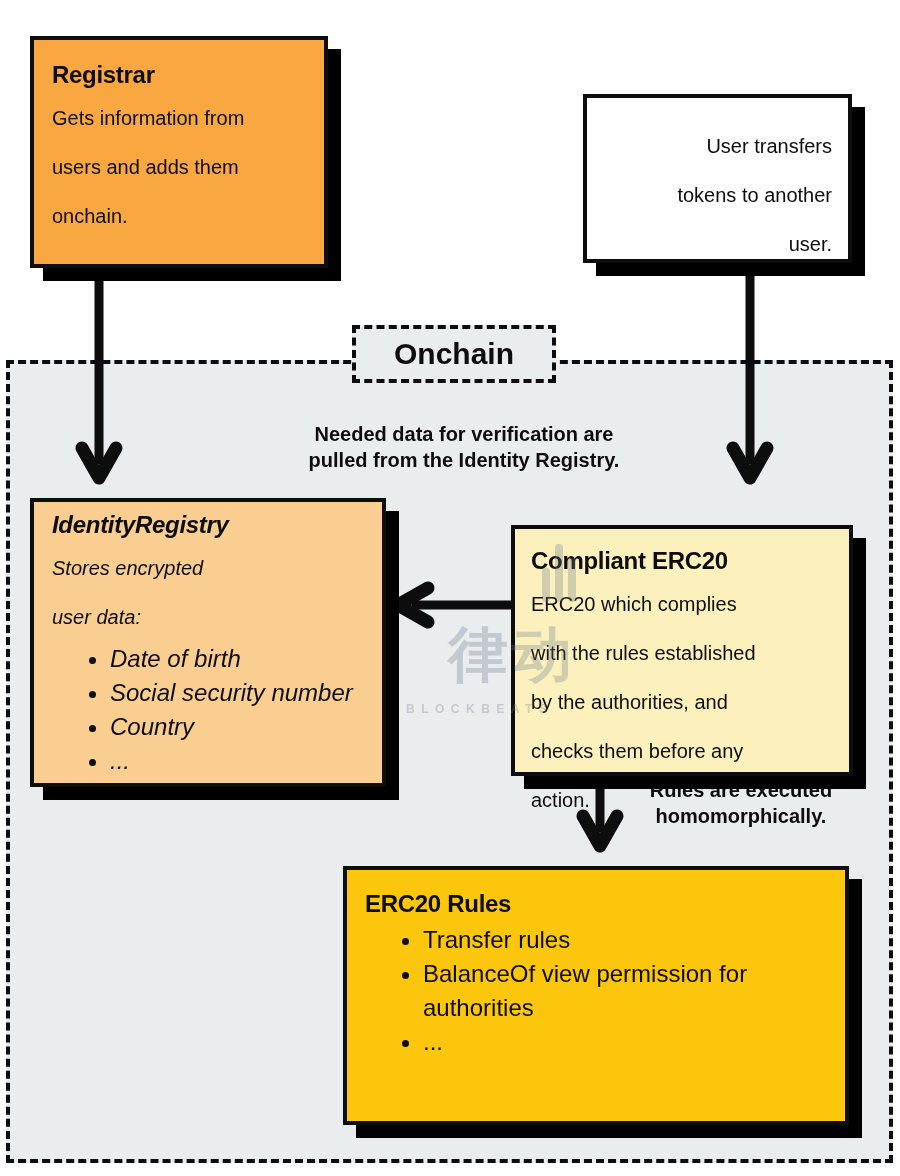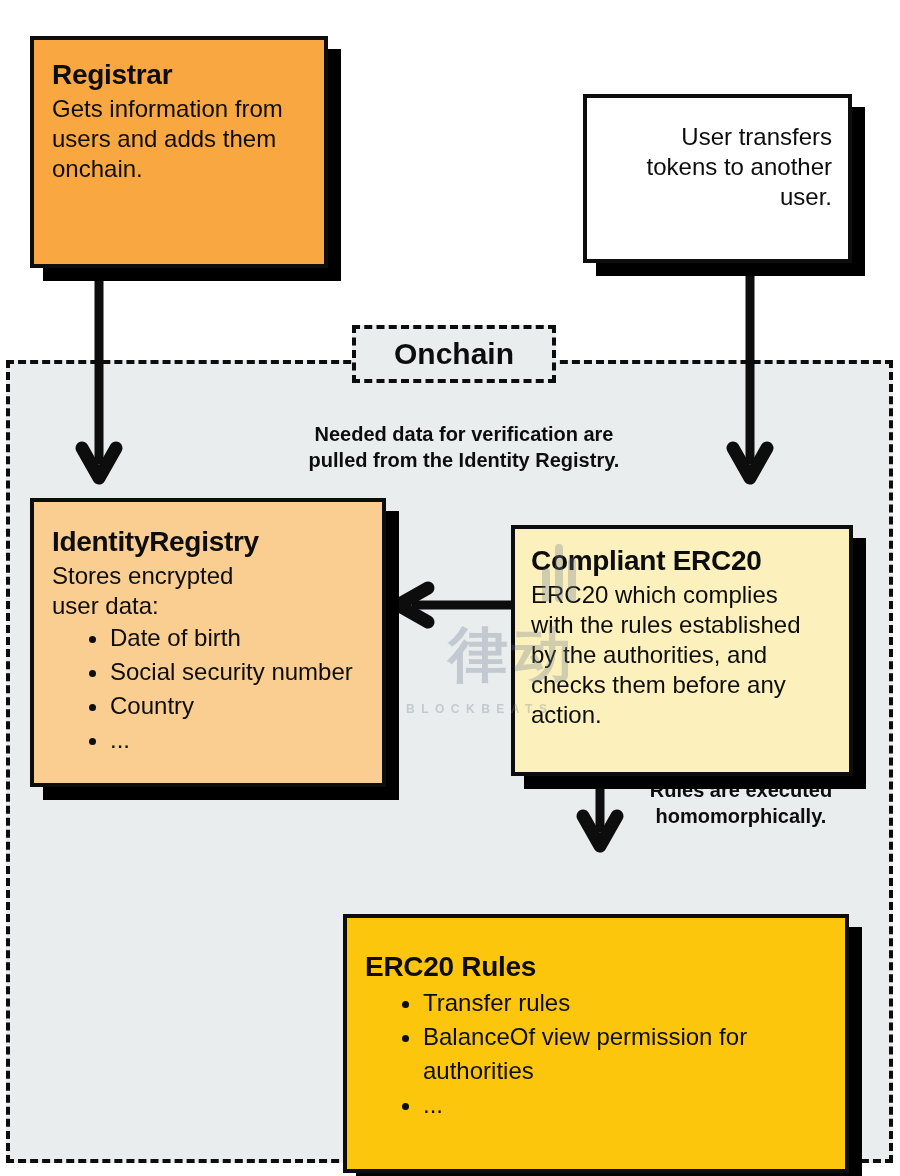--- a/index.html
+++ b/index.html
@@ -30,52 +30,52 @@
     z-index: 4;
   }
 
   
   .box {
     position: absolute;
     border: 4px solid #0d0d0d;
     box-shadow: 13px 13px 0 #000;
     z-index: 5;
   }
-  .box-title { font-size: 28px; font-weight: 800; line-height: 38px; letter-spacing: -0.3px; }
-  .box-body  { font-size: 24px; line-height: 30px; white-space: pre-line; }
+  .box-title { font-size: 24px; font-weight: 800; line-height: 38px; letter-spacing: -0.3px; }
+  .box-body  { font-size: 20px; line-height: 49px; white-space: pre-line; }
   .box ul { margin: 0; padding-left: 58px; }
   .box li { font-size: 24px; line-height: 34px; white-space: pre-line; }
 
   .box-registrar {
     left: 30px; top: 36px; width: 298px; height: 232px;
     background: var(--c-registrar, #F9A841);
     padding: 16px 18px;
   }
   .box-user-transfer {
     left: 583px; top: 94px; width: 269px; height: 169px;
     background: var(--c-white, #ffffff);
     padding: 24px 16px;
     text-align: right;
   }
   .box-identity {
     left: 30px; top: 498px; width: 356px; height: 289px;
     background: var(--c-identity, #F9CE90);
-    padding: 21px 18px;
+    padding: 4px 18px;
+    font-style: italic;
   }
   .box-compliant {
     left: 511px; top: 497px; width: 342px; height: 251px;
     background: var(--c-compliant, #FCF1BD);
     padding: 13px 16px;
     margin-top: 28px;
   }
   .box-rules {
     left: 343px; top: 866px; width: 506px; height: 259px;
     background: var(--c-rules, #FCC60D);
-    padding: 30px 18px;
-    margin-top: 48px;
+    padding: 15px 18px;
   }
 
   
   .note {
     position: absolute;
     font-size: 20px; font-weight: 800; line-height: 26px;
     text-align: center; white-space: pre-line;
     z-index: 3;
   }
   .note-verification { left: 284px; top: 421px; width: 360px; }

